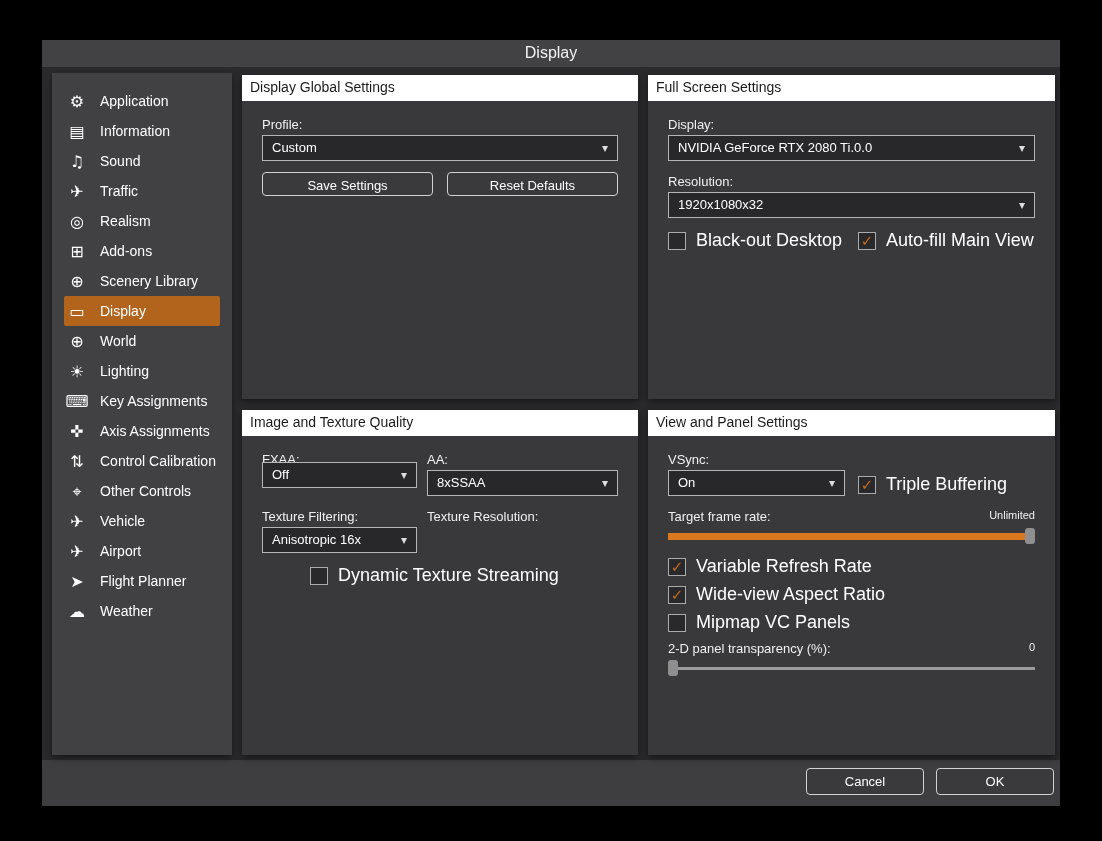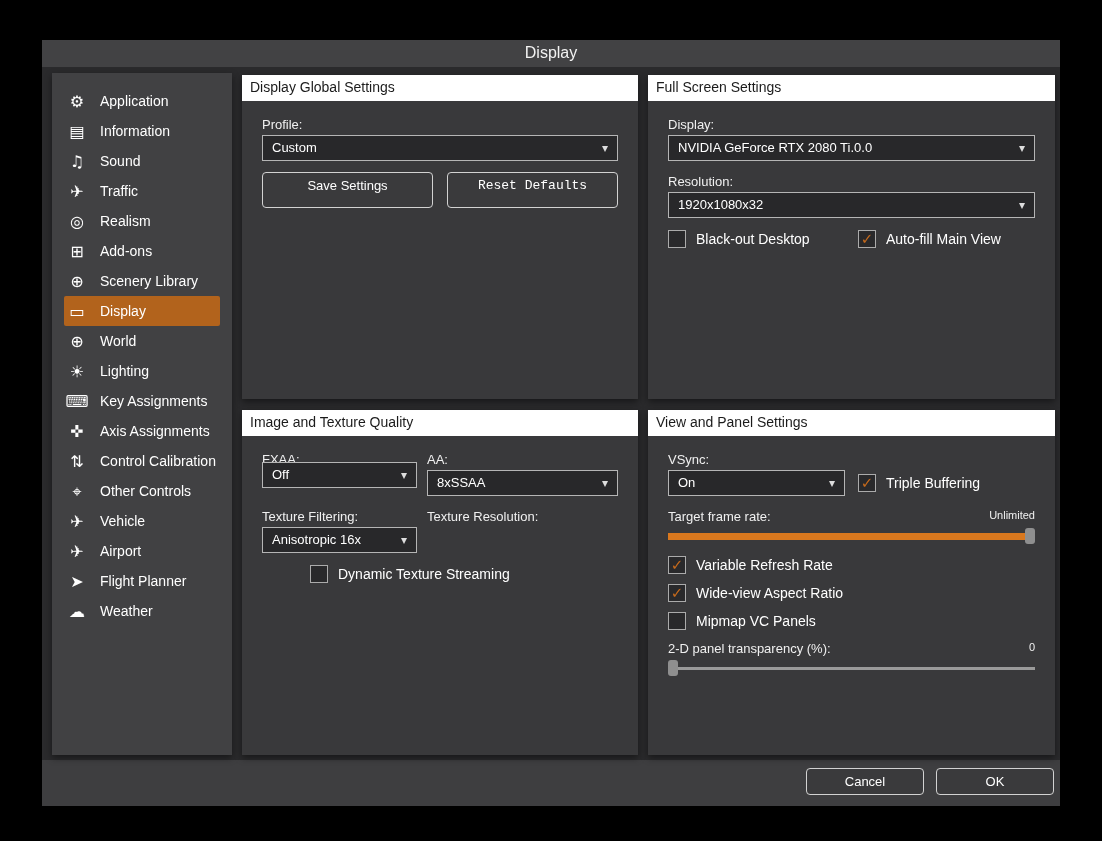--- a/index.html
+++ b/index.html
@@ -45,31 +45,31 @@
   .val-right { color:#f0f0f0; font-size:11px; position:absolute; text-align:right; }
   .dd {
     position:absolute; height:26px; background:#28282a; border:1px solid #b5b5b5;
     color:#ffffff; font-size:13px; line-height:24px; padding-left:9px;
   }
   .dd::after {
     content:"▾"; position:absolute; right:9px; top:0; line-height:24px;
     color:#dddddd; font-size:12px; font-family:"DejaVu Sans", sans-serif;
   }
   .btn {
-    position:absolute; height:36px; background:#3a3a3c; border:1px solid #d2d2d2;
+    position:absolute; height:24px; background:#3a3a3c; border:1px solid #d2d2d2;
     border-radius:4px; color:#ffffff; font-size:13px; text-align:center;
     line-height:26px; cursor:default;
   }
   .cb-row { position:absolute; display:flex; align-items:center; }
   .cb-box {
     width:18px; height:18px; background:#29292b; border:1px solid #ababab;
     color:#c4691c; font-size:15px; font-weight:bold; line-height:16px;
     text-align:center; flex:none; font-family:"DejaVu Sans", sans-serif;
   }
-  .cb-lbl { color:#ffffff; font-size:14px; margin-left:10px; white-space:nowrap; }
+  .cb-lbl { color:#ffffff; font-size:18px; margin-left:10px; white-space:nowrap; }
   .slider { position:absolute; height:16px; }
   .slider .track { position:absolute; left:0; right:0; top:5px; }
   .slider .thumb {
     position:absolute; width:10px; height:16px; top:0; background:#8f8f8f;
     border-radius:3px;
   }
   .track.orange { height:7px; background:#d9781e; }
   .track.gray { height:3px; top:7px; background:#9a9a9a; }
 </style>
 </head>
@@ -154,21 +154,21 @@
       </div>
     </div>
 
   <div class="panel" style="left:200px; top:35px; width:396px; height:324px;">
     <div class="panel-header">Display Global Settings</div>
     <div class="lbl" style="left:20px; top:42px;">Profile:</div>
     <div class="dd" style="left:20px; top:60px; width:356px;">
       <span>Custom</span>
     </div>
     <div class="btn" style="left:20px; top:97px; width:171px;">Save Settings</div>
-    <div class="btn" style="left:205px; top:97px; width:171px;font-family:Liberation Mono, monospace;">Reset Defaults</div>
+    <div class="btn" style="left:205px; top:97px; width:171px;">Reset Defaults</div>
   </div>
 
   <div class="panel" style="left:606px; top:35px; width:407px; height:324px;">
     <div class="panel-header">Full Screen Settings</div>
     <div class="lbl" style="left:20px; top:42px;">Display:</div>
     <div class="dd" style="left:20px; top:60px; width:367px;">
       <span>NVIDIA GeForce RTX 2080 Ti.0.0</span>
     </div>
     <div class="lbl" style="left:20px; top:99px;">Resolution:</div>
     <div class="dd" style="left:20px; top:117px; width:367px;">

